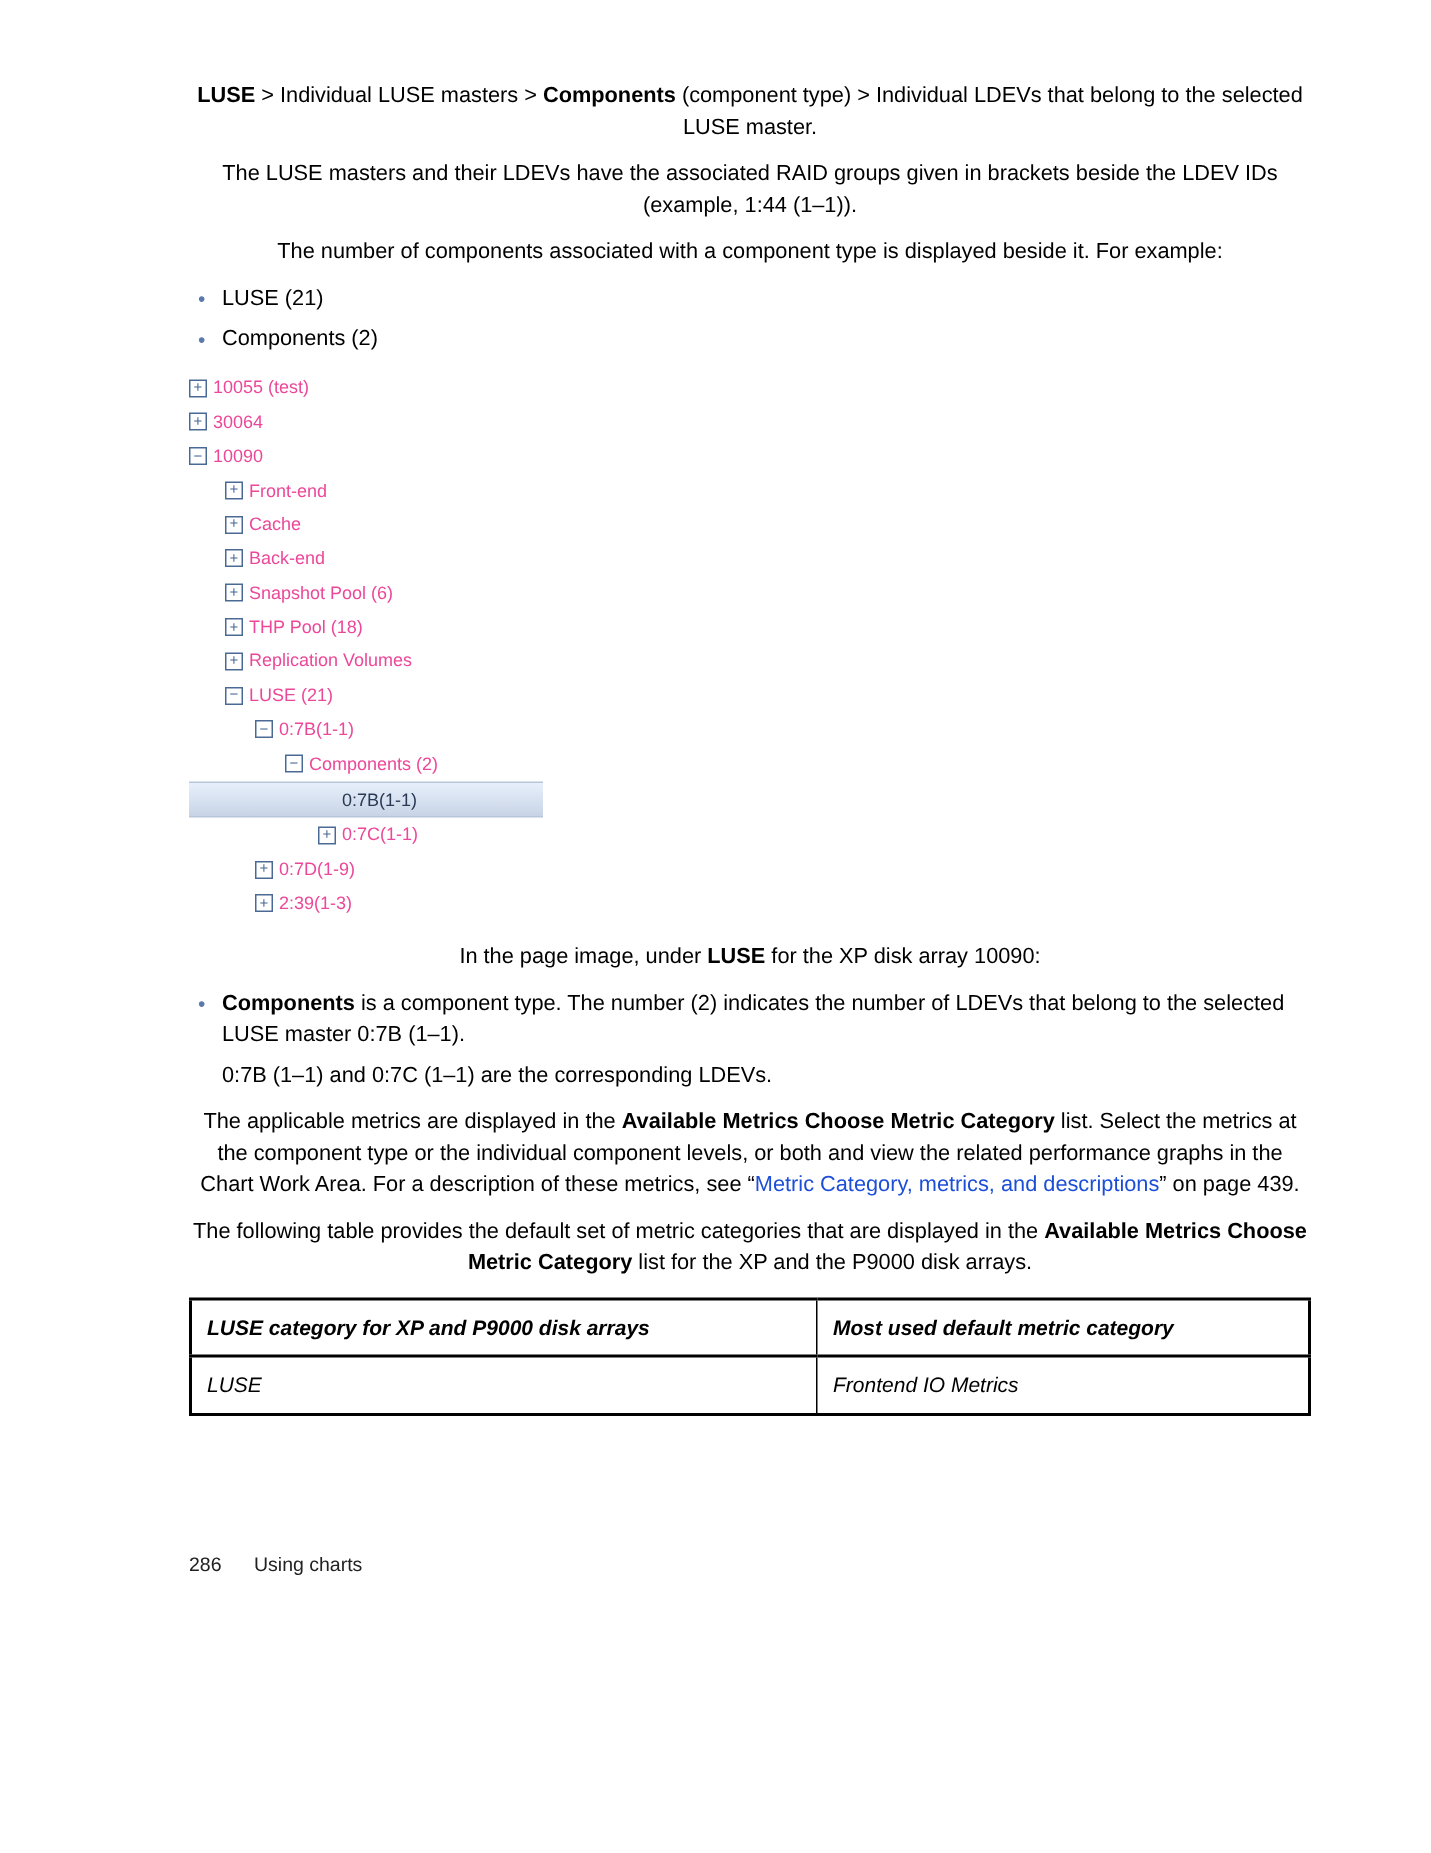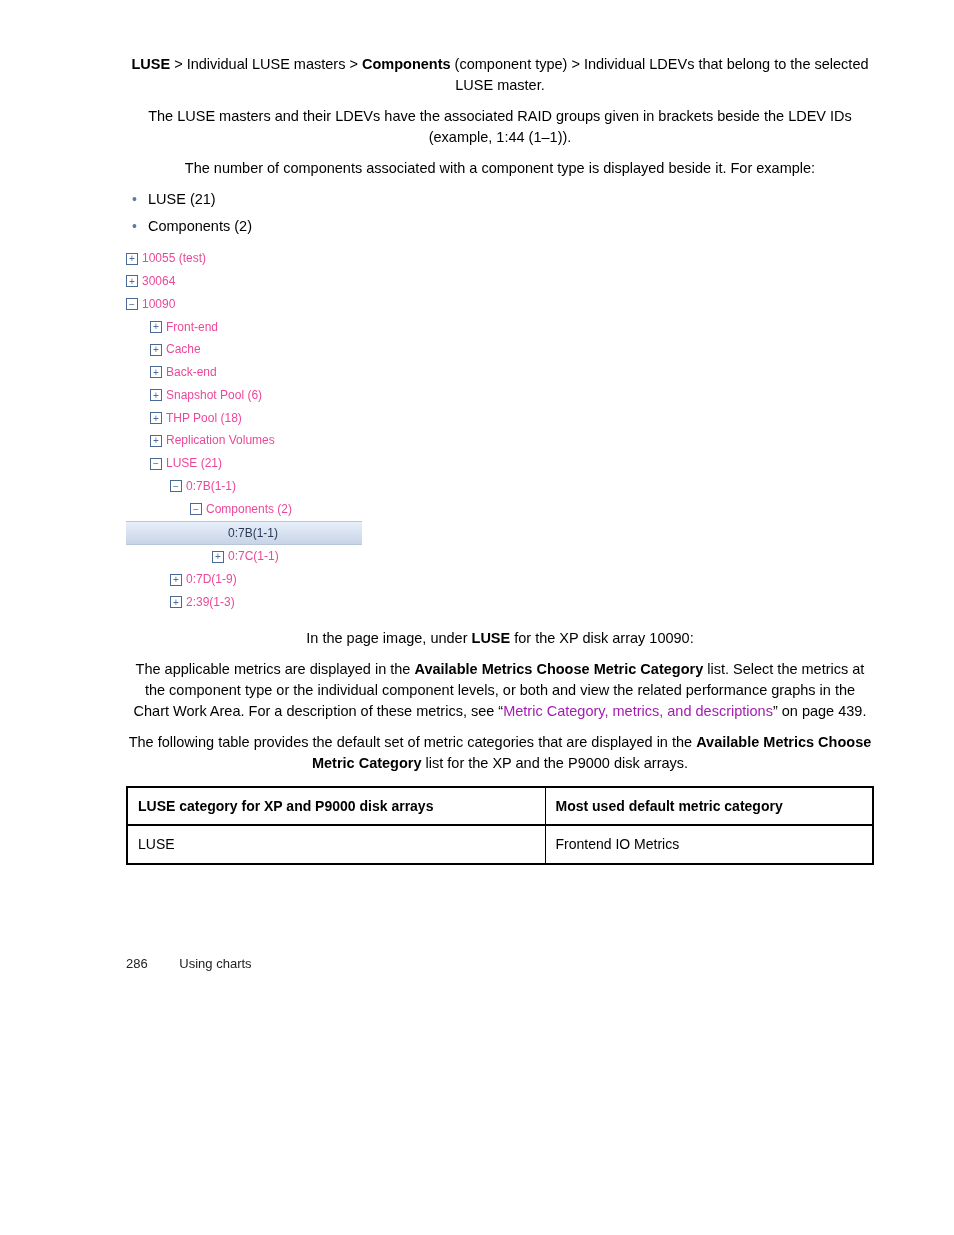--- a/index.html
+++ b/index.html
@@ -83,45 +83,46 @@
   .ind3 { padding-left: 64px; }
   .ind4 { padding-left: 86px; }
   .sel-row {
     background: linear-gradient(#e7effb, #c8d4e6);
     border-top: 1px solid #b8c6da;
     border-bottom: 1px solid #b8c6da;
     padding-left: 102px;
     color: #2a3a55;
     line-height: 1.9;
   }
-  .link { color: #a21caf; }
+  .link { color: #1d4ed8; }
   table.metrics {
     width: 100%;
     border-collapse: collapse;
     margin-top: 12px;
     font-size: 14px;
+    font-style: italic;
   }
   table.metrics th, table.metrics td {
     border: 1px solid #000;
     padding: 8px 10px;
     text-align: left;
     vertical-align: top;
   }
   table.metrics th {
     font-weight: bold;
     border-top: 2px solid #000;
     border-bottom: 2px solid #000;
   }
   table.metrics { border: 2px solid #000; }
   .footer {
     margin-top: 90px;
     font-size: 13px;
     color: #222;
   }
-  .footer .pg { margin-right: 28px; }
+  .footer .pg { margin-right: 18px; }
 </style>
 </head>
 <body>
 
 <p>
   <strong>LUSE</strong><span> &gt; Individual LUSE masters &gt; </span><strong>Components</strong><span> (component type) &gt; Individual LDEVs that belong to the selected LUSE master.</span>
 </p>
 
 <p>The LUSE masters and their LDEVs have the associated RAID groups given in brackets beside the LDEV IDs (example, 1:44 (1–1)).</p>
 <p>The number of components associated with a component type is displayed beside it. For example:</p>
@@ -198,20 +199,24 @@
       <span class="box">+</span>
       <span class="nlabel">2:39(1-3)</span>
     </div>
 </div>
 
 <p>
   <span>In the page image, under </span><strong>LUSE</strong><span> for the XP disk array 10090:</span>
 </p>
 
 <ul class="bullets">
+  <li>
+    <strong>Components</strong><span> is a component type. The number (2) indicates the number of LDEVs that belong to the selected LUSE master 0:7B (1–1).</span>
+    <div class="" style="margin-top:6px">0:7B (1–1) and 0:7C (1–1) are the corresponding LDEVs.</div>
+  </li>
 </ul>
 
 <p>
   <span>The applicable metrics are displayed in the </span><strong>Available Metrics Choose Metric Category</strong><span> list. Select the metrics at the component type or the individual component levels, or both and view the related performance graphs in the Chart Work Area. For a description of these metrics, see “</span><span class="link">Metric Category, metrics, and descriptions</span><span>” on page 439.</span>
 </p>
 
 <p>
   <span>The following table provides the default set of metric categories that are displayed in the </span><strong>Available Metrics Choose Metric Category</strong><span> list for the XP and the P9000 disk arrays.</span>
 </p>
 

